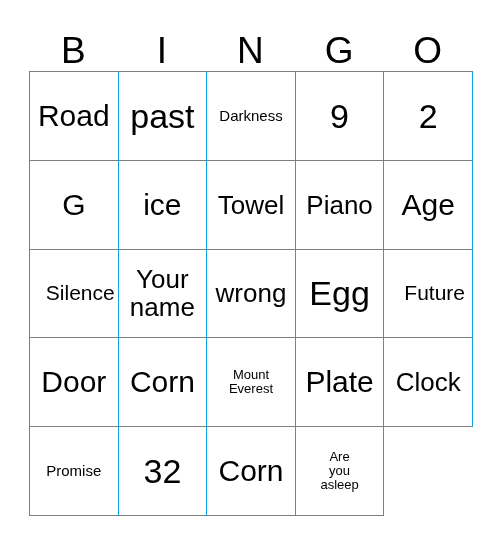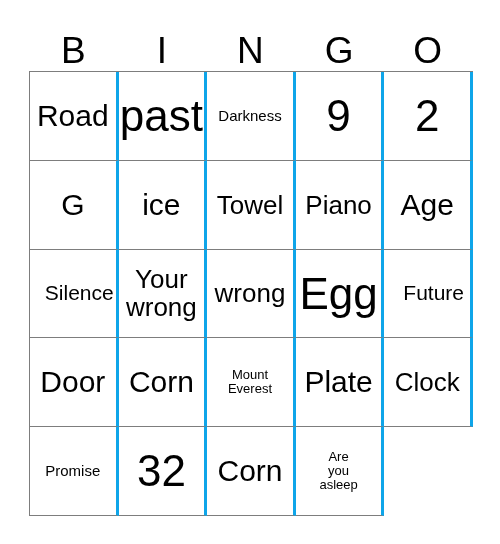--- a/index.html
+++ b/index.html
@@ -55,41 +55,41 @@
     flex-direction: column;
   }
   .grid-row {
     display: flex;
     flex: 1 1 0;
     min-height: 0;
   }
   .cell {
     flex: 0 0 88.6px;
     width: 88.6px;
-    border-right: 3px solid #0ea5e9;
+    border-right: 1px solid #0ea5e9;
     border-bottom: 1px solid #7d7d7d;
     box-sizing: border-box;
     display: flex;
     align-items: center;
     text-align: center;
     overflow: hidden;
     background: #ffffff;
     padding: 0 1px;
   }
   .cell-text {
     display: block;
     width: 100%;
     color: #000000;
     white-space: pre-line;
     line-height: 1.08;
     font-weight: 400;
   }
 
   
-  .fs-xl   { font-size: 44px; }
+  .fs-xl   { font-size: 34px; }
   .fs-lg   { font-size: 30px; }
   .fs-md   { font-size: 26px; }
   .fs-sm   { font-size: 21px; margin-left: 13px; }
   .fs-xs   { font-size: 13px; }
   .fs-xxs  { font-size: 15px; }
 </style>
 </head>
 <body>
 
 <div id="bingo-card">
@@ -139,21 +139,21 @@
           <span class="cell-text fs-lg">Age</span>
         </div>
     </div>
 
     <div class="grid-row">
       <div class="cell">
           <span class="cell-text fs-sm">Silence</span>
         </div>
       <div class="cell">
           <span class="cell-text fs-md">Your
-wrong</span>
+name</span>
         </div>
       <div class="cell">
           <span class="cell-text fs-md">wrong</span>
         </div>
       <div class="cell">
           <span class="cell-text fs-xl">Egg</span>
         </div>
       <div class="cell">
           <span class="cell-text fs-sm">Future</span>
         </div>

